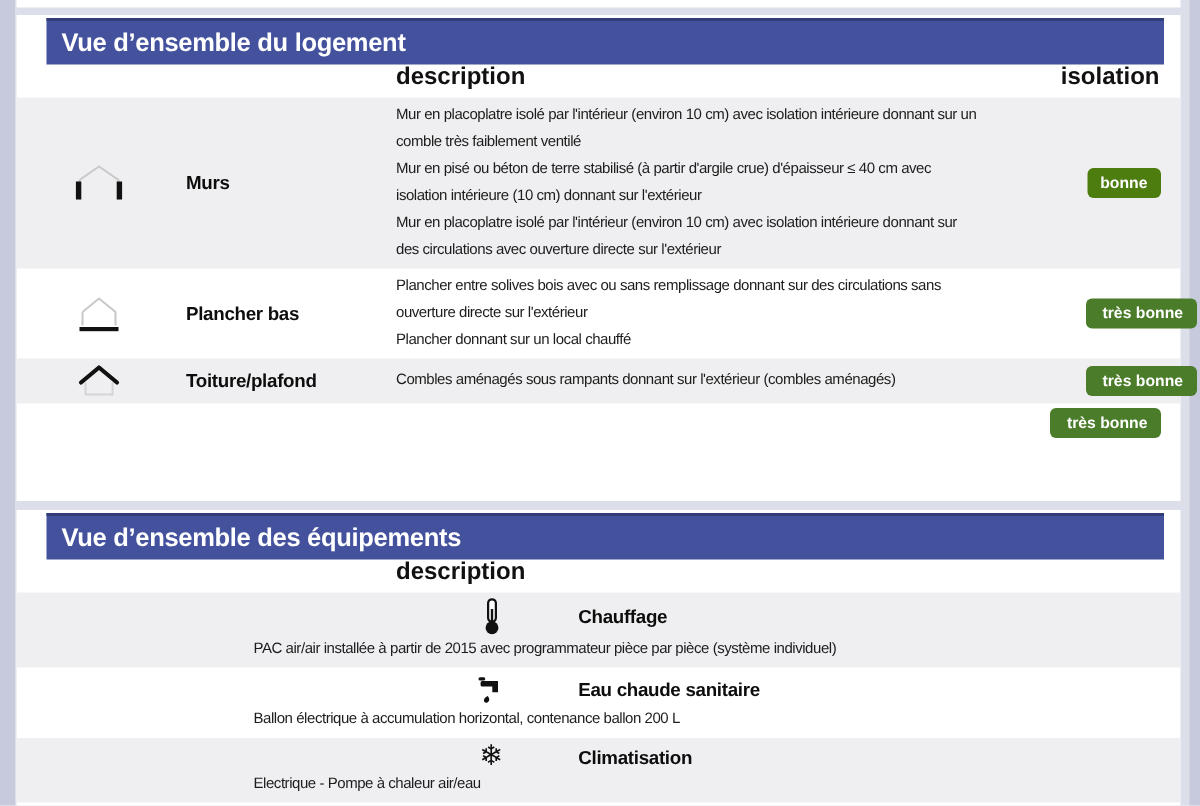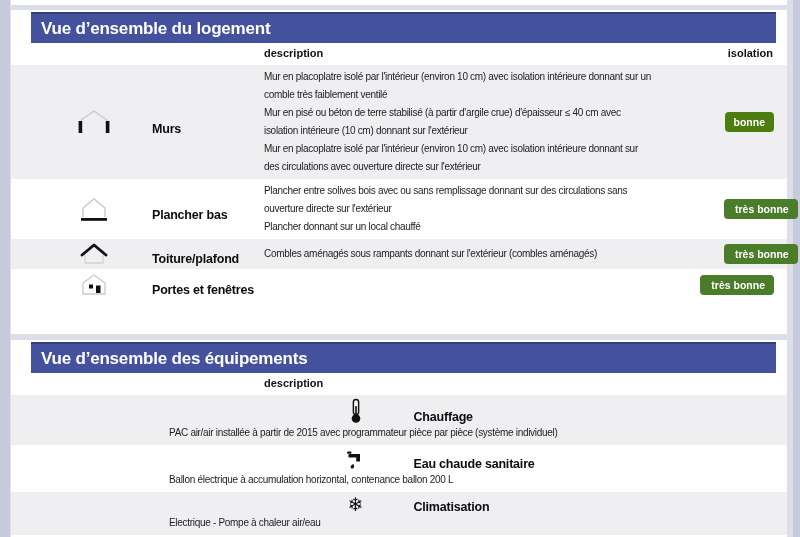--- a/index.html
+++ b/index.html
@@ -10,28 +10,28 @@
   .top-strip  { position:absolute; left:11px; top:0; width:776px; height:5px; background:#ffffff; }
 
   .card { position:absolute; left:11px; width:776px; background:#ffffff; }
   .card1 { top:10px; height:324px; }
   .card2 { top:340px; height:230px; }
 
   .sec-bar { margin:2px 11px 0 20px; height:31px; background:#44529e;
     border-top:2px solid #323e78; color:#fff; display:flex; align-items:center; }
   .sec-bar .t { font-size:17px; font-weight:bold; letter-spacing:-0.2px; padding-left:10px;text-align:right; }
 
-  .colhead { height:22px; display:flex; align-items:center; padding-bottom:3px;
-    font-size:11px; font-weight:bold; color:#111; }
+  .colhead { height:22px; display:flex; align-items:flex-start; padding-bottom:3px;
+    font-size:16px; font-weight:bold; color:#111; }
   .colhead .c-desc { margin-left:253px; }
   .colhead .c-iso  { margin-left:auto; margin-right:14px; }
 
   .row { display:flex; align-items:center; padding:3px 0; }
   .row.shaded { background:#efeff1; }
-  .cell-iconlabel { width:253px; display:flex; align-items:flex-end; flex-shrink:0;padding-left:28px; }
+  .cell-iconlabel { width:253px; display:flex; align-items:center; flex-shrink:0; }
   .iconbox { width:44px; margin-left:33px; display:flex; justify-content:center; align-items:center; flex-shrink:0; }
   .rowlabel { margin-left:36px; font-weight:bold; font-size:12.5px; letter-spacing:-0.2px; color:#0d0d0d; white-space:nowrap; }
   .cell-desc { width:460px; font-size:10px; letter-spacing:-0.3px; line-height:18px;
     color:#1c1c1c; white-space:pre-line; flex-shrink:0; }
   .cell-badge { flex:1; display:flex; justify-content:flex-end; padding-right:13px; }
   .badge { border-radius:4px; padding:4px 9px; font-size:10.5px; font-weight:bold;
     color:#fff; white-space:nowrap; }
   .badge.good      { background:#4d7c0f; }
   .badge.very-good { background:#4a7c29;padding-left:11px; }
 
@@ -109,30 +109,20 @@
       </span>
       <span class="rowlabel">Toiture/plafond</span>
     </div>
     <div class="cell-desc">Combles aménagés sous rampants donnant sur l'extérieur (combles aménagés)</div>
     <div class="cell-badge">
       <span class="badge very-good">très bonne</span>
     </div>
   </div>
 
   <div class="row">
-    <div class="cell-iconlabel">
-      <span class="iconbox">
-        <svg width="28" height="25" viewBox="0 0 28 25">          
-            <path d="M3 11 L14 3 L25 11 L25 22 L3 22 Z" fill="none" stroke="#c9c9c9" stroke-width="1.3"></path>
-          <rect x="9" y="12.5" width="4" height="4" fill="#111"></rect>
-          <rect x="16" y="13.5" width="4.5" height="7.5" fill="#111"></rect>
-        </svg>
-      </span>
-      <span class="rowlabel">Portes et fenêtres</span>
-    </div>
     <div class="cell-badge">
       <span class="badge very-good">très bonne</span>
     </div>
   </div>
 </div>
 
 <div class="card card2">
   <div class="sec-bar">
     <span class="t">Vue d’ensemble des équipements</span>
   </div>

